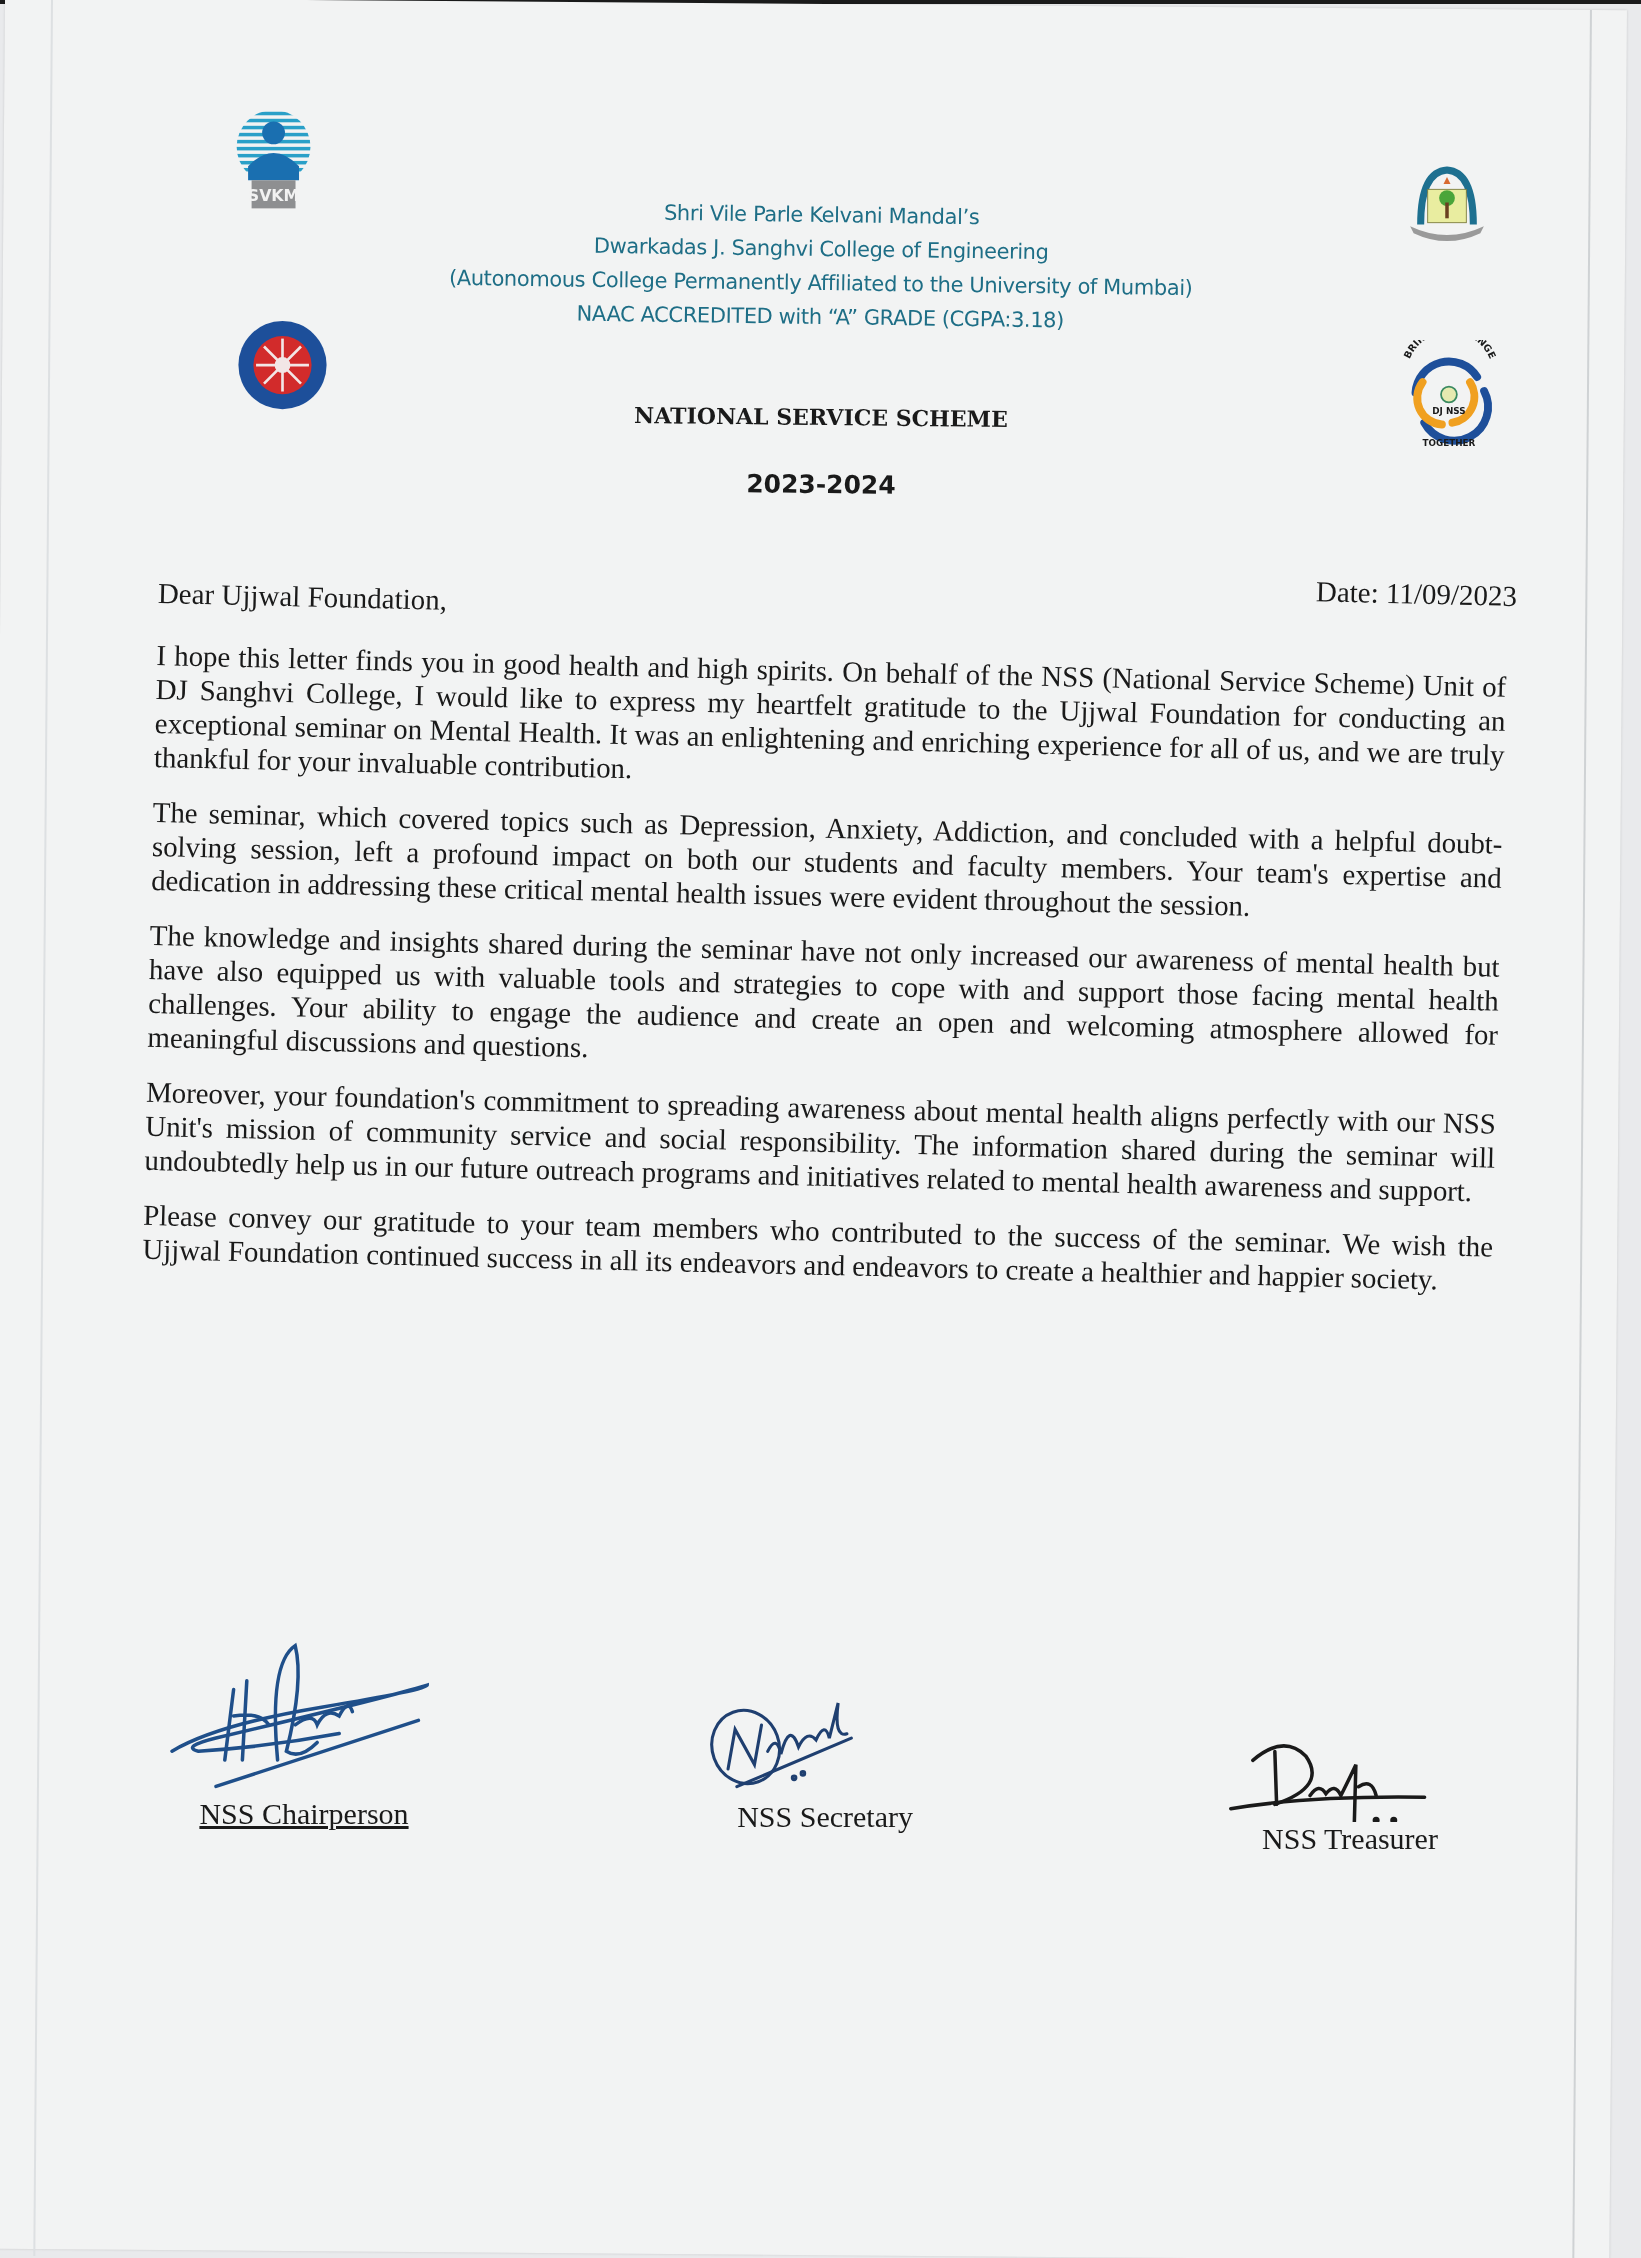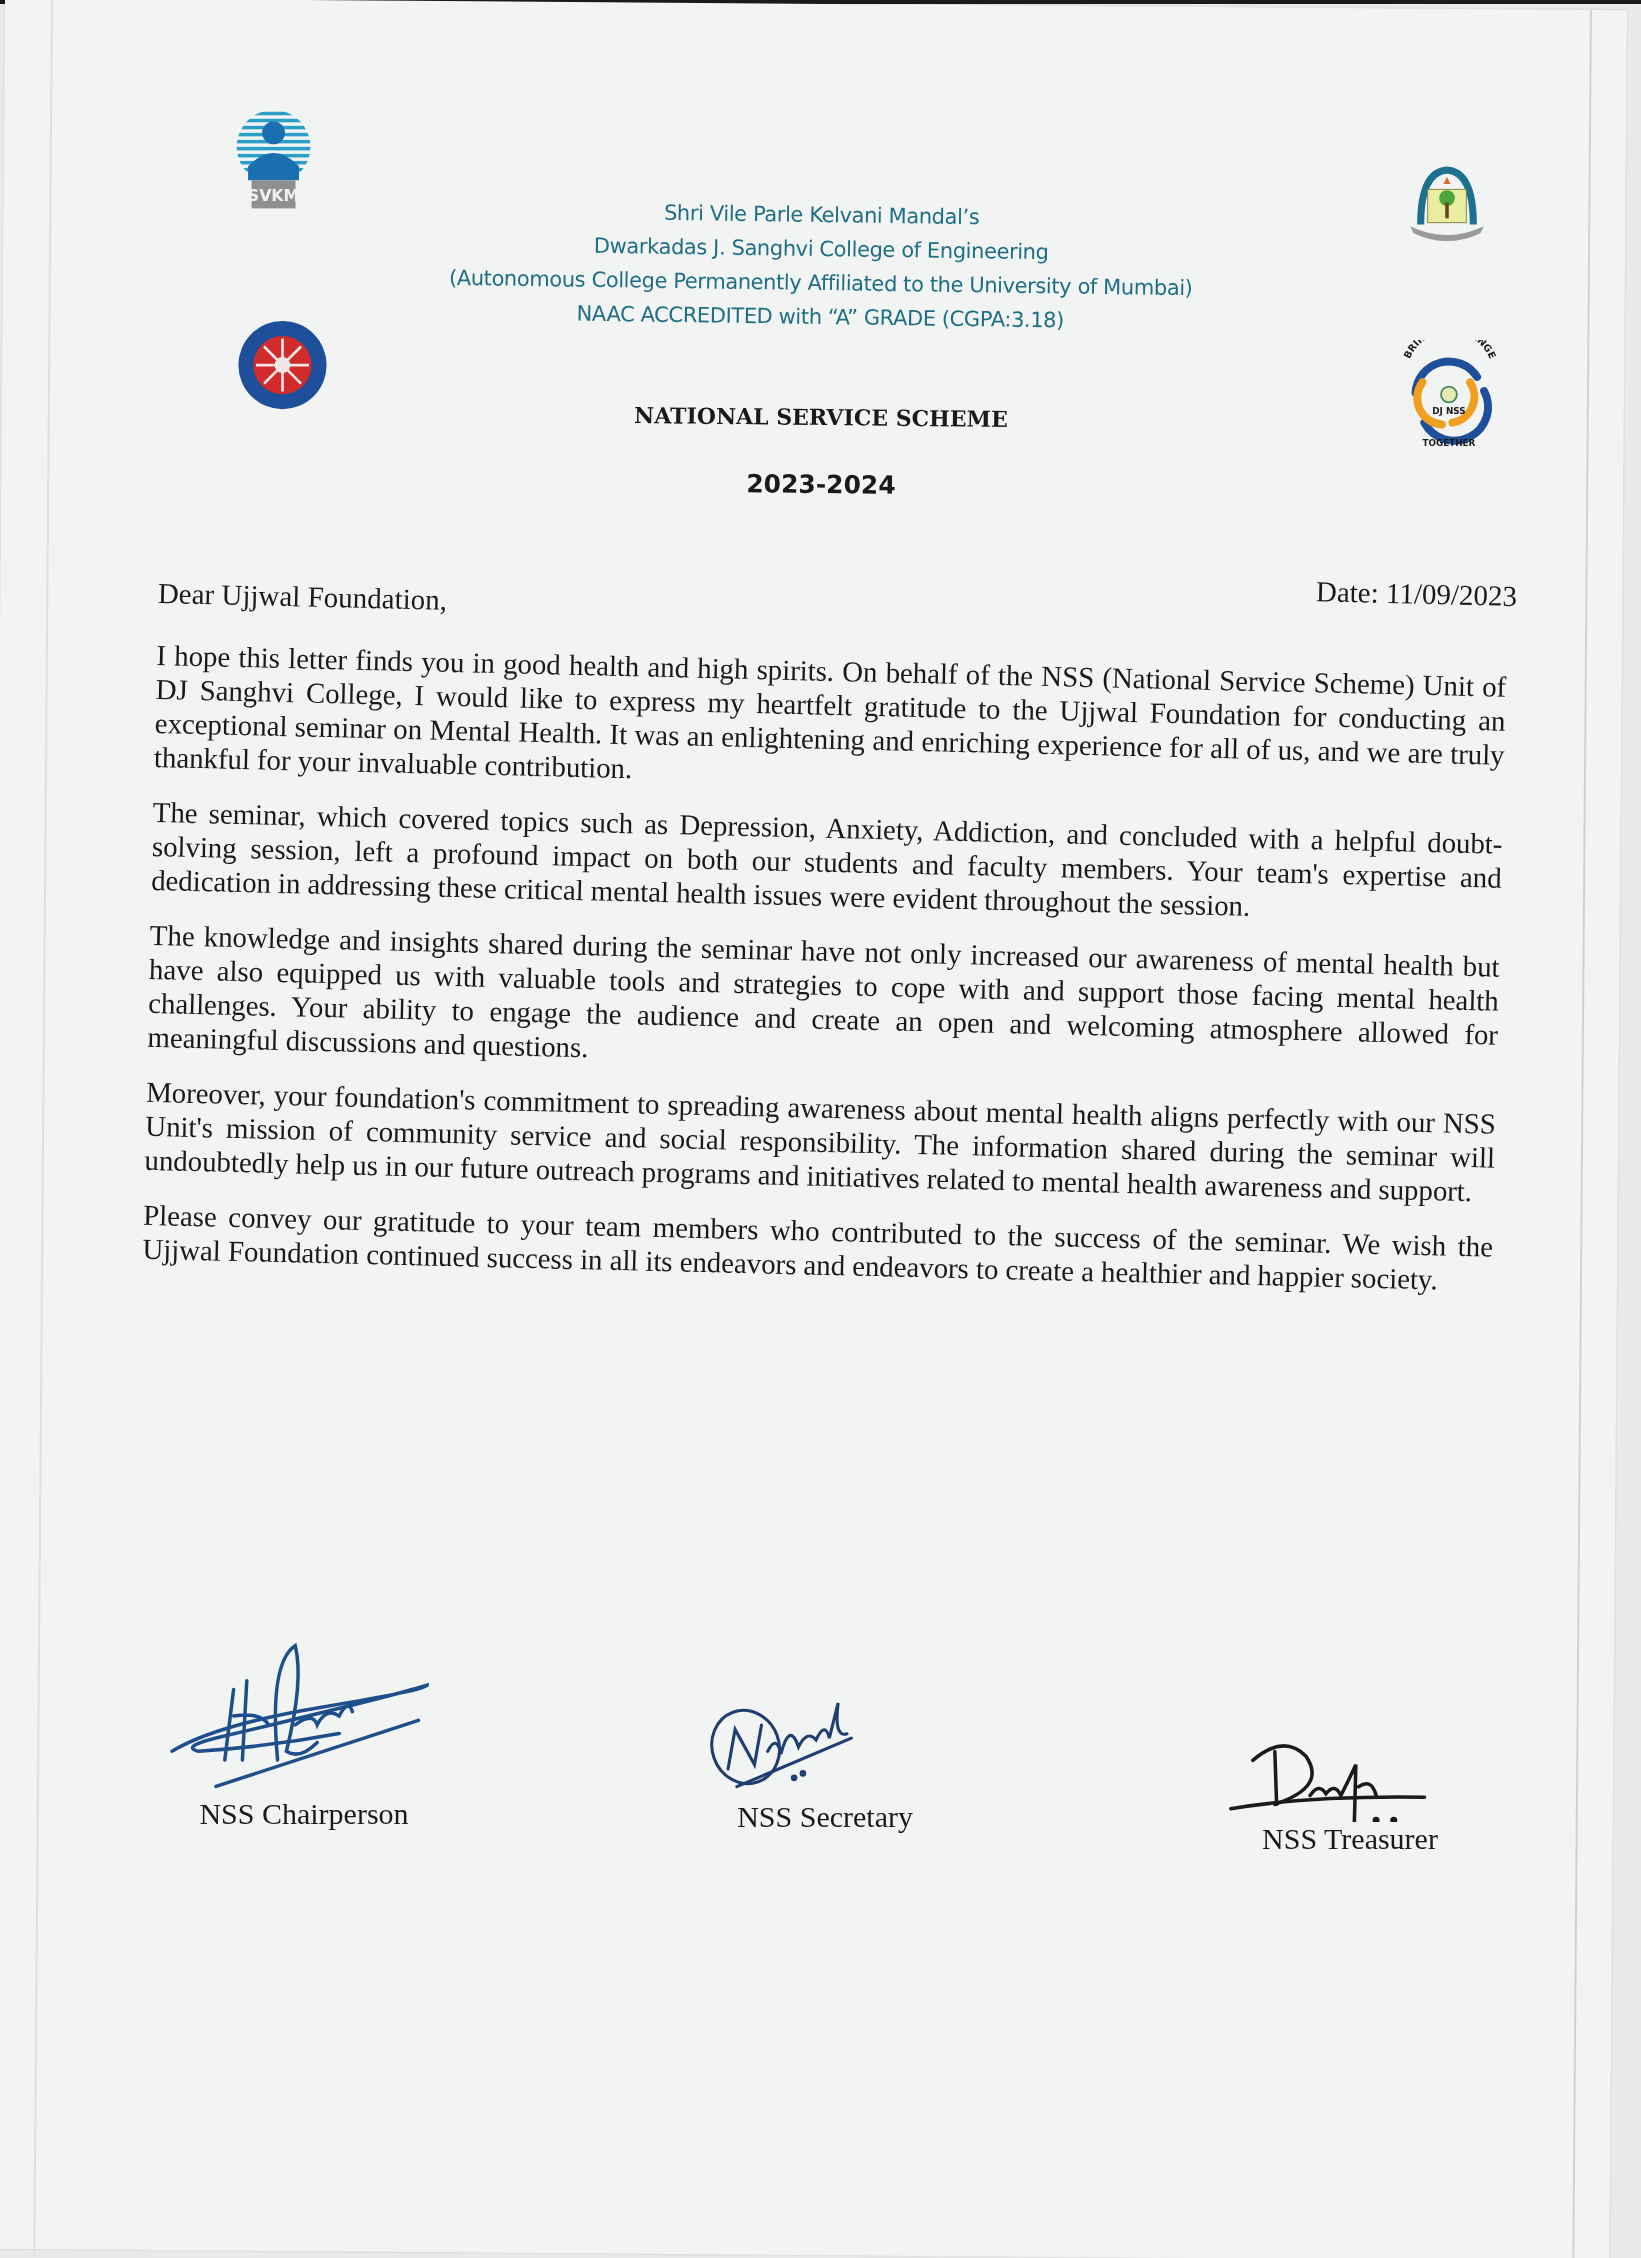--- a/index.html
+++ b/index.html
@@ -145,21 +145,21 @@
 <div class="letter">
   <div class="date">Date: 11/09/2023</div>
   <div class="salutation">Dear Ujjwal Foundation,</div>
   <p class="para">I hope this letter finds you in good health and high spirits. On behalf of the NSS (National Service Scheme) Unit of DJ Sanghvi College, I would like to express my heartfelt gratitude to the Ujjwal Foundation for conducting an exceptional seminar on Mental Health. It was an enlightening and enriching experience for all of us, and we are truly thankful for your invaluable contribution.</p>
   <p class="para">The seminar, which covered topics such as Depression, Anxiety, Addiction, and concluded with a helpful doubt-solving session, left a profound impact on both our students and faculty members. Your team's expertise and dedication in addressing these critical mental health issues were evident throughout the session.</p>
   <p class="para">The knowledge and insights shared during the seminar have not only increased our awareness of mental health but have also equipped us with valuable tools and strategies to cope with and support those facing mental health challenges. Your ability to engage the audience and create an open and welcoming atmosphere allowed for meaningful discussions and questions.</p>
   <p class="para">Moreover, your foundation's commitment to spreading awareness about mental health aligns perfectly with our NSS Unit's mission of community service and social responsibility. The information shared during the seminar will undoubtedly help us in our future outreach programs and initiatives related to mental health awareness and support.</p>
   <p class="para">Please convey our gratitude to your team members who contributed to the success of the seminar. We wish the Ujjwal Foundation continued success in all its endeavors and endeavors to create a healthier and happier society.</p>
 </div>
 
-<div class="sig-block" style="left:163px; top:1628px; width:282px;">
+<div class="sig-block" style="left:163px; top:1628px; width:282px;text-decoration:underline;">
   <svg width="282" height="176" viewBox="0 0 320 200">
     <g fill="none" stroke="#1f4f8a" stroke-width="4" stroke-linecap="round">
       <path d="M10 140 Q60 110 180 90 Q300 70 300 65 Q250 80 60 125 Q20 135 40 140 Q120 135 200 120"></path>
       <path d="M70 150 L80 70 M90 150 L95 60 M80 100 Q110 95 120 110"></path>
       <path d="M130 150 Q120 40 150 20 Q160 60 140 140 Q155 150 175 130"></path>
       <path d="M60 180 L290 105"></path>
       <path d="M150 110 Q170 95 175 110 Q185 90 200 100 Q210 80 215 95"></path>
     </g>
   </svg>
   <div class="sig-label" style="margin-top:-7px;">NSS Chairperson</div>

